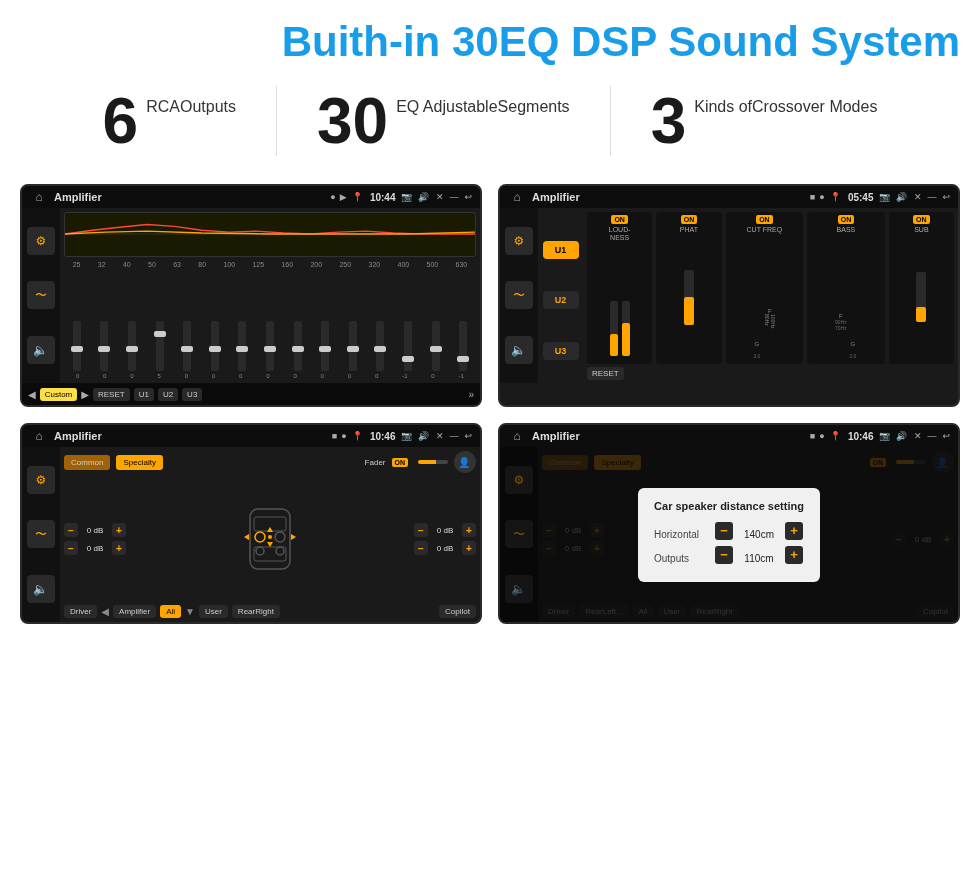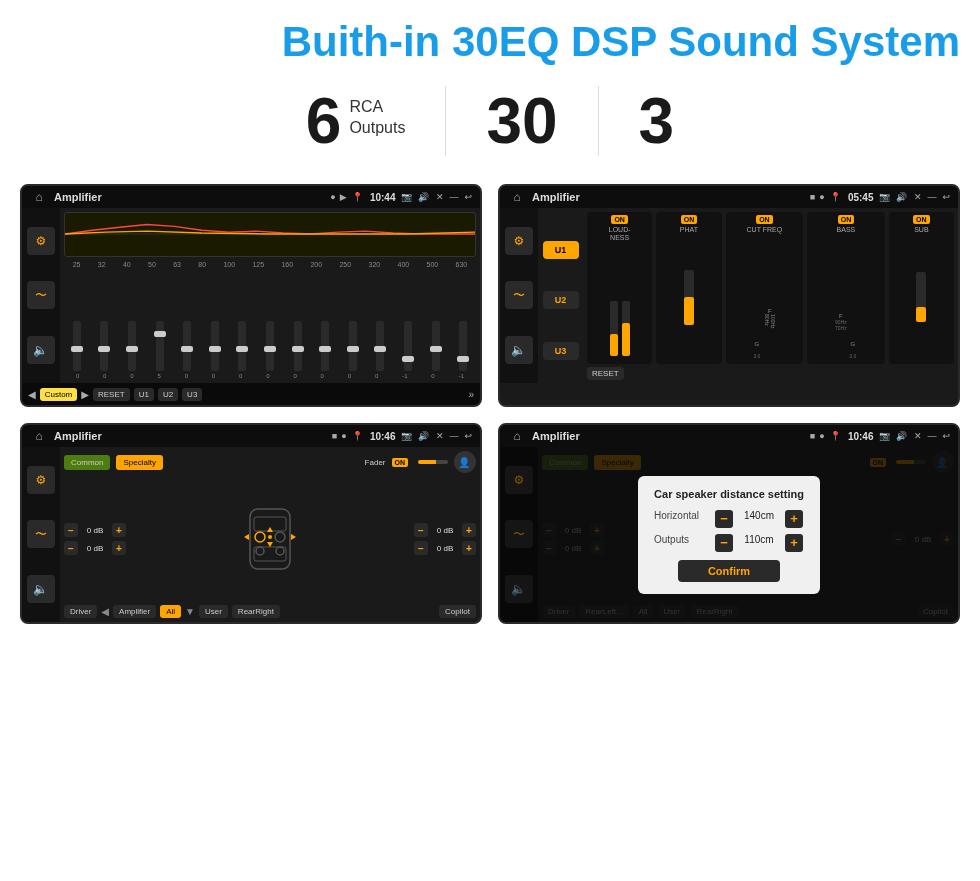--- a/index.html
+++ b/index.html
@@ -35,21 +35,21 @@
       padding: 0 40px;
     }
     .stat-number {
       font-size: 64px;
       font-weight: 900;
       color: #1a1a1a;
       line-height: 1;
     }
     .stat-text {
       display: flex;
-      flex-direction: column;
+      flex-direction: row;
       justify-content: center;
       padding-top: 8px;
     }
     .stat-text span {
       font-size: 16px;
       color: #333;
       font-weight: 500;
       line-height: 1.3;
     }
 
@@ -324,21 +324,21 @@
       display: flex;
       flex-direction: column;
       gap: 3px;
     }
     .spk-top-row {
       display: flex;
       align-items: center;
       gap: 6px;
     }
     .tab-btn {
-      background: #4d7c0f;
+      background: #a16207;
       color: #ccc;
       font-size: 8px;
       padding: 3px 7px;
       border-radius: 3px;
     }
     .tab-btn.active {
       background: #ffa500;
       color: #000;
     }
     .fader-label {
@@ -459,21 +459,21 @@
     }
     .dialog-title {
       font-size: 11px;
       font-weight: 700;
       color: #222;
       text-align: center;
       margin-bottom: 10px;
     }
     .dialog-row {
       display: flex;
-      align-items: flex-start;
+      align-items: flex-end;
       gap: 6px;
       margin-bottom: 6px;
     }
     .dialog-label {
       font-size: 10px;
       color: #444;
       min-width: 55px;
     }
     .dialog-minus, .dialog-plus {
       width: 18px;
@@ -525,24 +525,32 @@
   <div class="stat-item">
     <span class="stat-number">6</span>
     <div class="stat-text">
       <span>RCA</span>
       <span>Outputs</span>
     </div>
   </div>
   <div class="stat-divider-v"></div>
   <div class="stat-item">
     <span class="stat-number">30</span>
+    <div class="stat-text">
+      <span>EQ Adjustable</span>
+      <span>Segments</span>
+    </div>
   </div>
   <div class="stat-divider-v"></div>
   <div class="stat-item">
     <span class="stat-number">3</span>
+    <div class="stat-text">
+      <span>Kinds of</span>
+      <span>Crossover Modes</span>
+    </div>
   </div>
 </div>
 
 <div class="screens-grid">
 
   <div class="screen-panel">
     <div class="status-bar">
       <div class="status-home">⌂</div>
       <span class="status-title">Amplifier</span>
       <div class="status-icons">
@@ -987,21 +995,18 @@
             <div class="dialog-minus">−</div>
             <span class="dialog-value">140cm</span>
             <div class="dialog-plus">+</div>
           </div>
           <div class="dialog-row">
             <span class="dialog-label">Outputs</span>
             <div class="dialog-minus">−</div>
             <span class="dialog-value">110cm</span>
             <div class="dialog-plus">+</div>
           </div>
-          <div class="dialog-confirm-row">
-            <div class="dialog-confirm-btn">Confirm</div>
-          </div>
         </div>
       </div>
     </div>
   </div>
 
 </div>
 
 </body></html>

